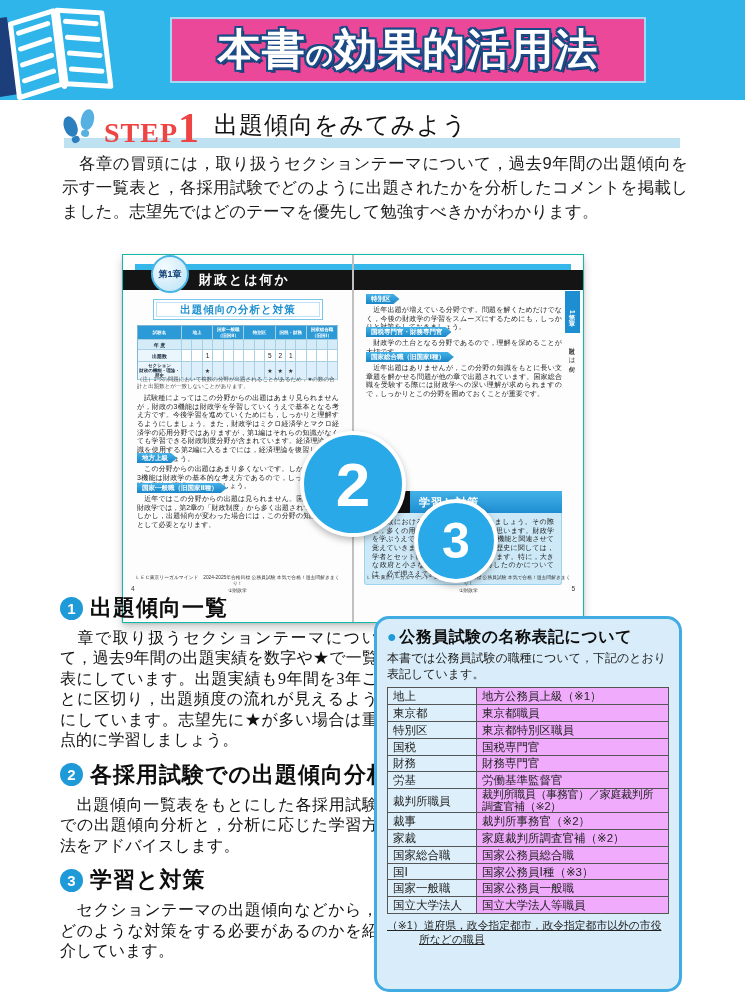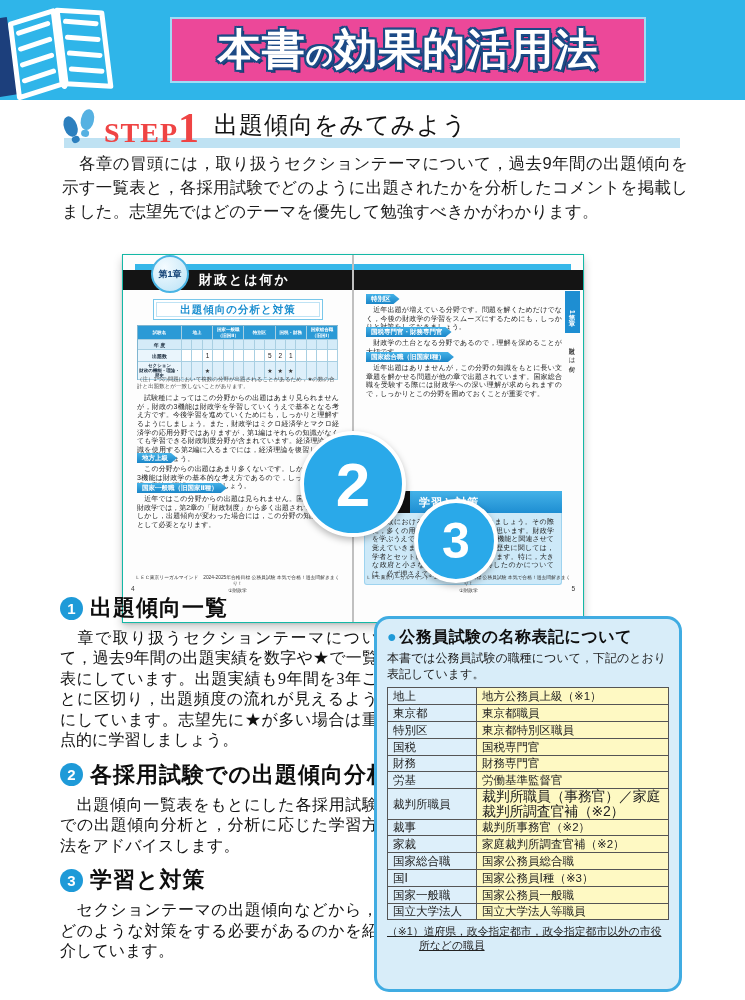--- a/index.html
+++ b/index.html
@@ -129,24 +129,24 @@
   .sec-body{font-family:Liberation Serif, serif;font-size:16px;line-height:1.28;
       color:#111;text-align:justify;margin-top:5px;}
 
   
   .notation{position:absolute;left:374px;top:616px;width:308px;height:376px;box-sizing:border-box;
       background:#d8edf9;border:3px solid #40ace2;border-radius:15px;padding:8px 10px;}
   .notation-head{font-size:16px;font-weight:bold;color:#0e0e0e;letter-spacing:.5px;}
   .notation-head .bullet{color:#1e9ad8;margin-right:2px;}
   .notation-intro{font-size:12px;line-height:1.35;color:#222;margin-top:2px;}
   .ntable{width:100%;border-collapse:collapse;margin-top:5px;}
-  .ntable td{border:1px solid #555;padding:0 5px;height:15.8px;background:#fef9c3;
+  .ntable td{border:1px solid #555;padding:0 5px;height:15.8px;background:#f0abfc;
       font-size:11.5px;color:#222;line-height:1.05;}
   .ntable td.abbr{width:78px;background:#ddeffa;}
-  .ntable td.small{font-size:14px;letter-spacing:-.3px;}
+  .ntable td.small{font-size:11px;letter-spacing:-.3px;}
   .notes{margin-top:5px;font-size:10.8px;line-height:1.26;color:#222;text-decoration:underline;}
   .note-item{padding-left:32px;text-indent:-32px;margin-top:1px;}
 </style>
 </head>
 <body>
 
 <div class="banner">
   <div class="banner-dark-edge"></div>
   <svg class="book-icon" viewBox="0 0 112 96">
     <path d="M8 16 L52 8 L52 82 L8 90 Z" fill="none" stroke="#ffffff" stroke-width="5" stroke-linejoin="round"></path>

